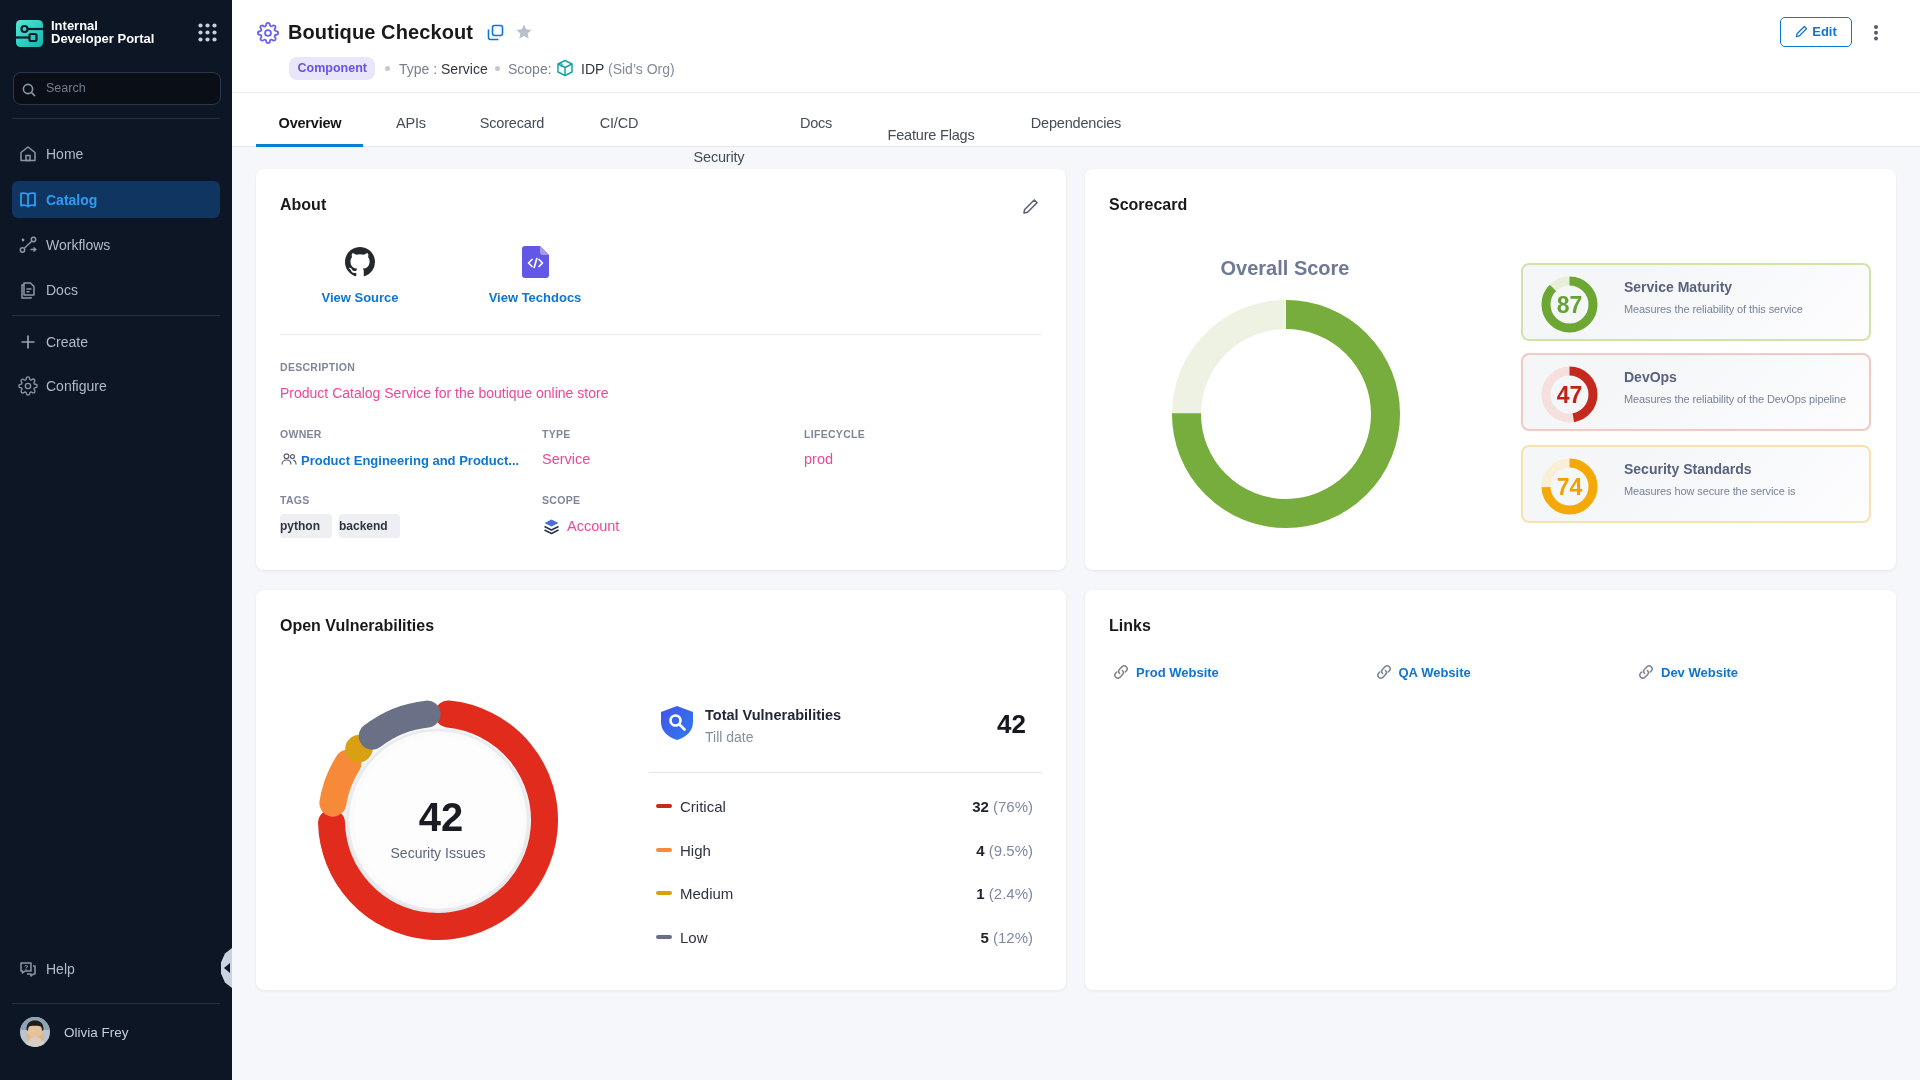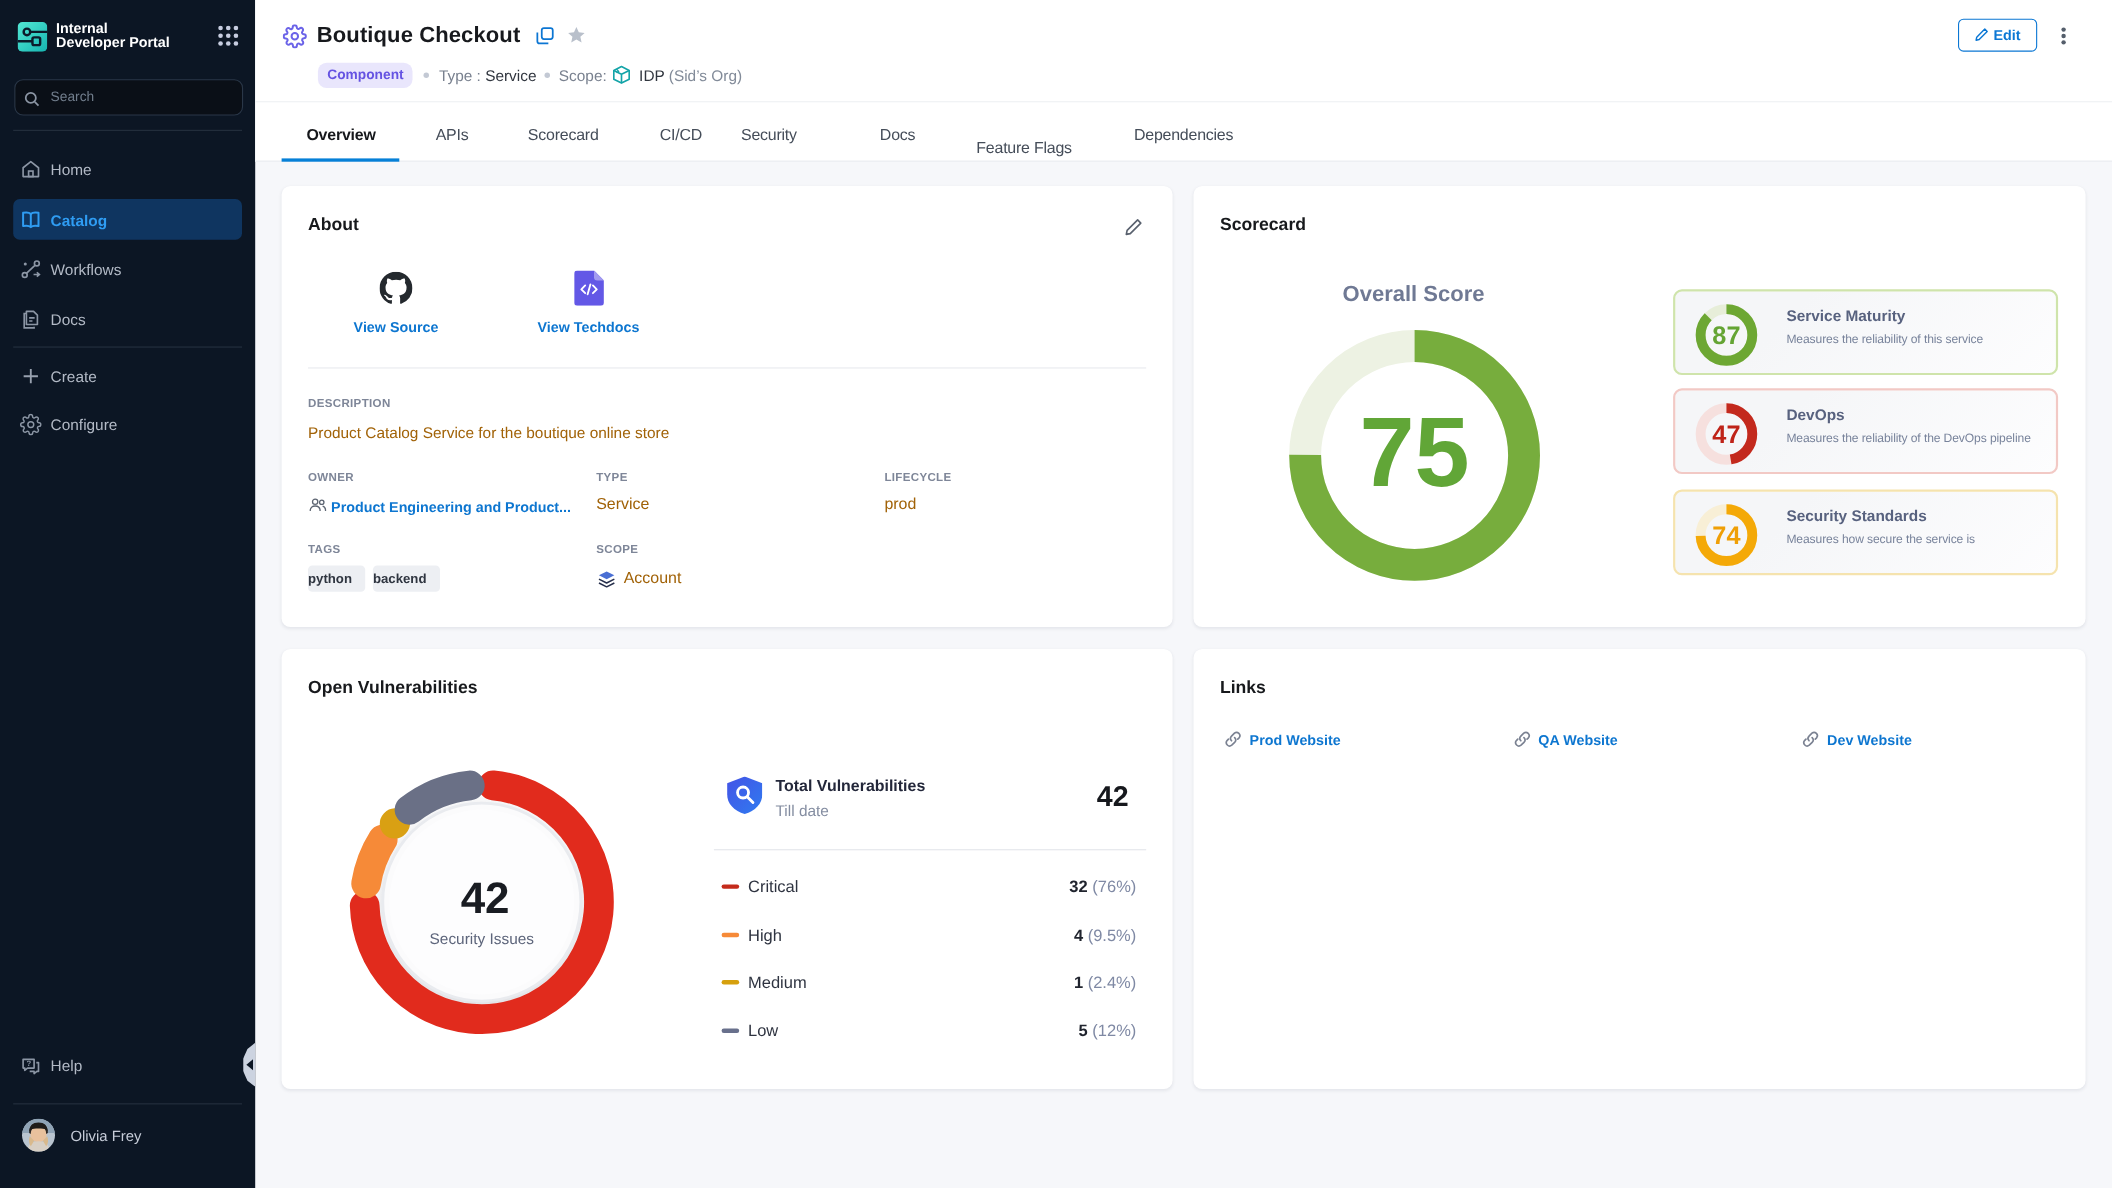--- a/index.html
+++ b/index.html
@@ -34,21 +34,21 @@
   #edit-btn { position:absolute; left:1548px; top:17px; width:72px; height:30px; border:1.5px solid #0b77d4; border-radius:5px;
      color:#0b77d4; font-size:13px; font-weight:bold; text-align:center; line-height:27px; }
   .tab { position:absolute; top:110px; height:37px; line-height:26px; font-size:14.5px; letter-spacing:-0.2px; color:#454d59; transform:translateX(-50%); }
   .tab.active { color:#15171b; font-weight:bold; }
   #tab-underline { position:absolute; left:24px; top:144px; width:107px; height:3px; background:#0680d7; }
 
   
   .card { position:absolute; background:#fff; border-radius:8px; box-shadow:0 1px 3px rgba(25,39,60,0.08); }
   .card-title { position:absolute; left:24px; top:27px; font-size:16px; font-weight:bold; color:#17191c; }
   .col-label { position:absolute; font-size:10.5px; font-weight:bold; color:#7e8698; letter-spacing:0.3px; }
-  .val { position:absolute; font-size:14.5px; color:#a16207; }
+  .val { position:absolute; font-size:14.5px; color:#ec4899; }
   .blue-link { font-size:13px; font-weight:bold; color:#0d76d0; }
   .pill { position:absolute; height:24px; background:#edeff3; border-radius:4px; font-size:12px; font-weight:bold; color:#2f3540; text-align:left; }
 
   
   .score-card { position:absolute; left:436px; width:350px; height:78px; border-radius:8px; background:linear-gradient(135deg,#f5f6f8 30%,#fdfdfe);text-align:center; }
   .sc-title { position:absolute; left:101px; top:14px; font-size:14px; font-weight:bold; color:#58627f; }
   .sc-sub { position:absolute; left:101px; top:38px; font-size:11px; letter-spacing:-0.1px; color:#78839b; white-space:nowrap; }
 
   
   .vrow-label { position:absolute; left:424px; font-size:15px; color:#2e3340; }
@@ -216,21 +216,21 @@
   <svg class="abs" style="left:1641px; top:24px;" width="6" height="17" viewBox="0 0 6 17" fill="#545e6b">
     <circle cx="3" cy="2.9" r="2"></circle>
       <circle cx="3" cy="8.7" r="2"></circle>
       <circle cx="3" cy="14.5" r="2"></circle>
   </svg>
 
   <div class="tab active" style="left:78px;">Overview</div>
   <div class="tab" style="left:179px;">APIs</div>
   <div class="tab" style="left:280px;">Scorecard</div>
   <div class="tab" style="left:387px;">CI/CD</div>
-  <div class="tab" style="left:467px;">Security</div>
+  <div class="tab" style="left:487px;margin-top:34px;">Security</div>
   <div class="tab" style="left:584px;">Docs</div>
   <div class="tab" style="left:699px;margin-top:12px;">Feature Flags</div>
   <div class="tab" style="left:844px;">Dependencies</div>
   <div id="tab-underline"></div>
   <div class="abs" style="left:0; top:92px; width:1688px; height:1px; background:#eef0f3;"></div>
 </div>
 
 <div class="card" id="card-about" style="left:256px; top:169px; width:810px; height:401px;">
   <div class="card-title">About</div>
   <svg class="abs" style="left:766px; top:29px;" width="17" height="17" viewBox="0 0 16 16" fill="none" stroke="#59616e" stroke-width="1.4">
@@ -287,21 +287,20 @@
 </div>
 
 <div class="card" id="card-score" style="left:1085px; top:169px; width:811px; height:401px;">
   <div class="card-title">Scorecard</div>
   <div class="abs" style="left:80px; top:88px; width:240px; text-align:center; font-size:20px; font-weight:bold; color:#6f7994;">Overall Score</div>
 
   <svg class="abs" style="left:82px; top:126px;" width="238" height="238" viewBox="0 0 238 238">
     <circle cx="119" cy="119" r="99.5" fill="none" stroke="#edf2e3" stroke-width="29"></circle>
     <circle cx="119" cy="119" r="99.5" fill="none" stroke="#77ad3d" stroke-width="29" stroke-dasharray="468.9 625.2" transform="rotate(-90 119 119)"></circle>
   </svg>
-  <div class="abs" style="left:82px; top:198px; width:238px; text-align:center; font-size:90px; line-height:90px; font-weight:bold; color:#61a637;">75</div>
 
   <div class="score-card" style="top:94px; border:2.5px solid #cfe4ab;">
     <svg class="abs" style="left:18px; top:11px;" width="57" height="57" viewBox="0 0 57 57">
       <circle cx="28.5" cy="28.5" r="23.5" fill="none" stroke="#e7eed9" stroke-width="9"></circle>
       <circle cx="28.5" cy="28.5" r="23.5" fill="none" stroke="#6da733" stroke-width="9" stroke-dasharray="128.4 147.7" transform="rotate(-90 28.5 28.5)"></circle>
       <text x="28.5" y="36.5" text-anchor="middle" font-size="23" font-weight="bold" fill="#64a434" font-family="Liberation Sans, sans-serif">87</text>
     </svg>
     <div class="sc-title">Service Maturity</div>
     <div class="sc-sub">Measures the reliability of this service</div>
   </div>

